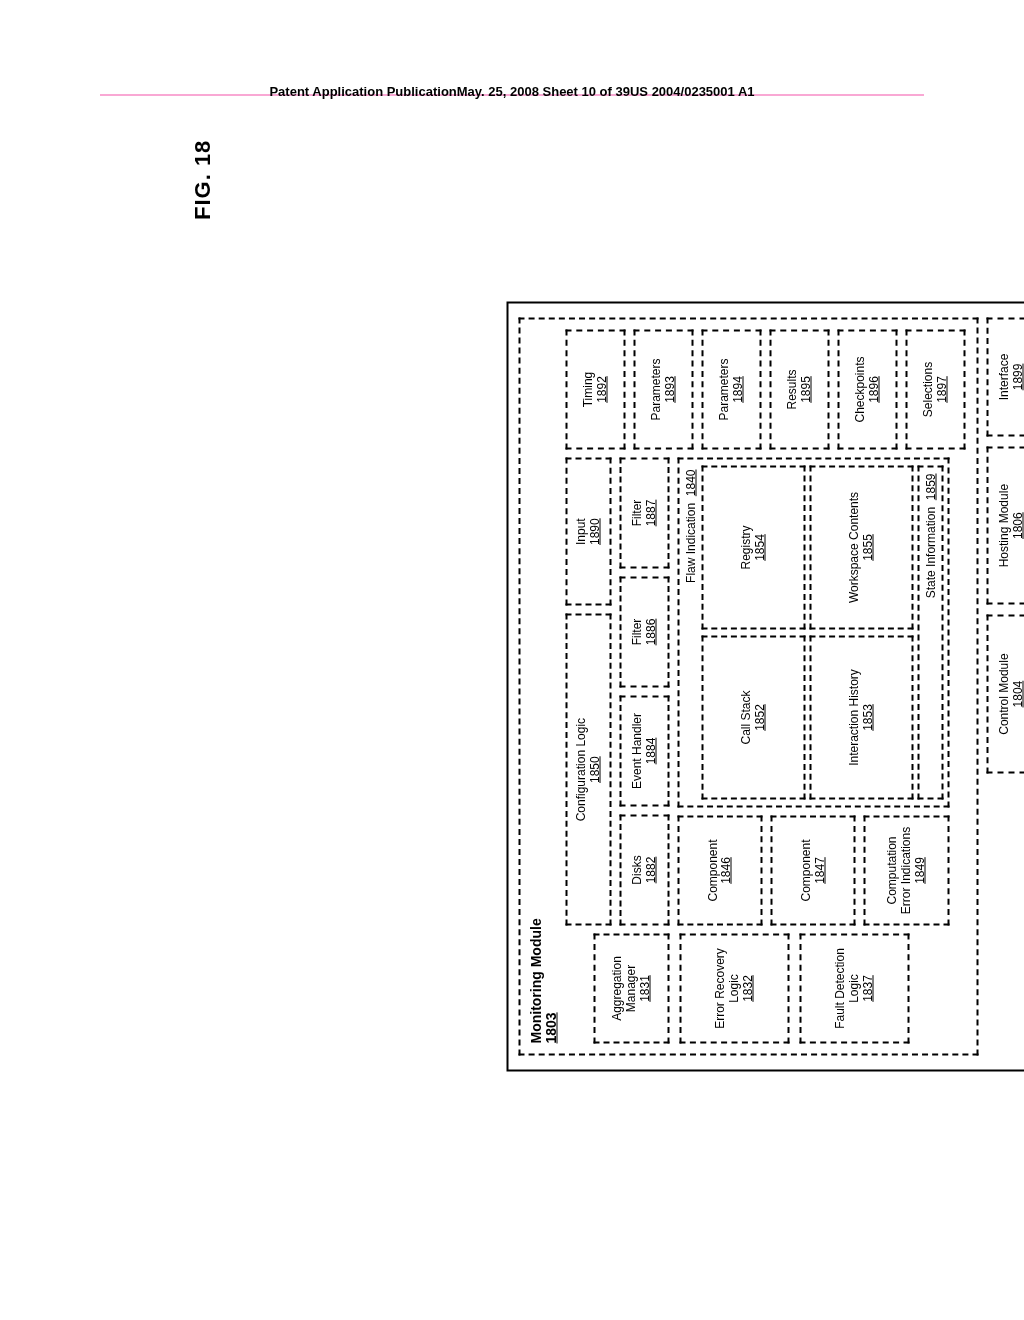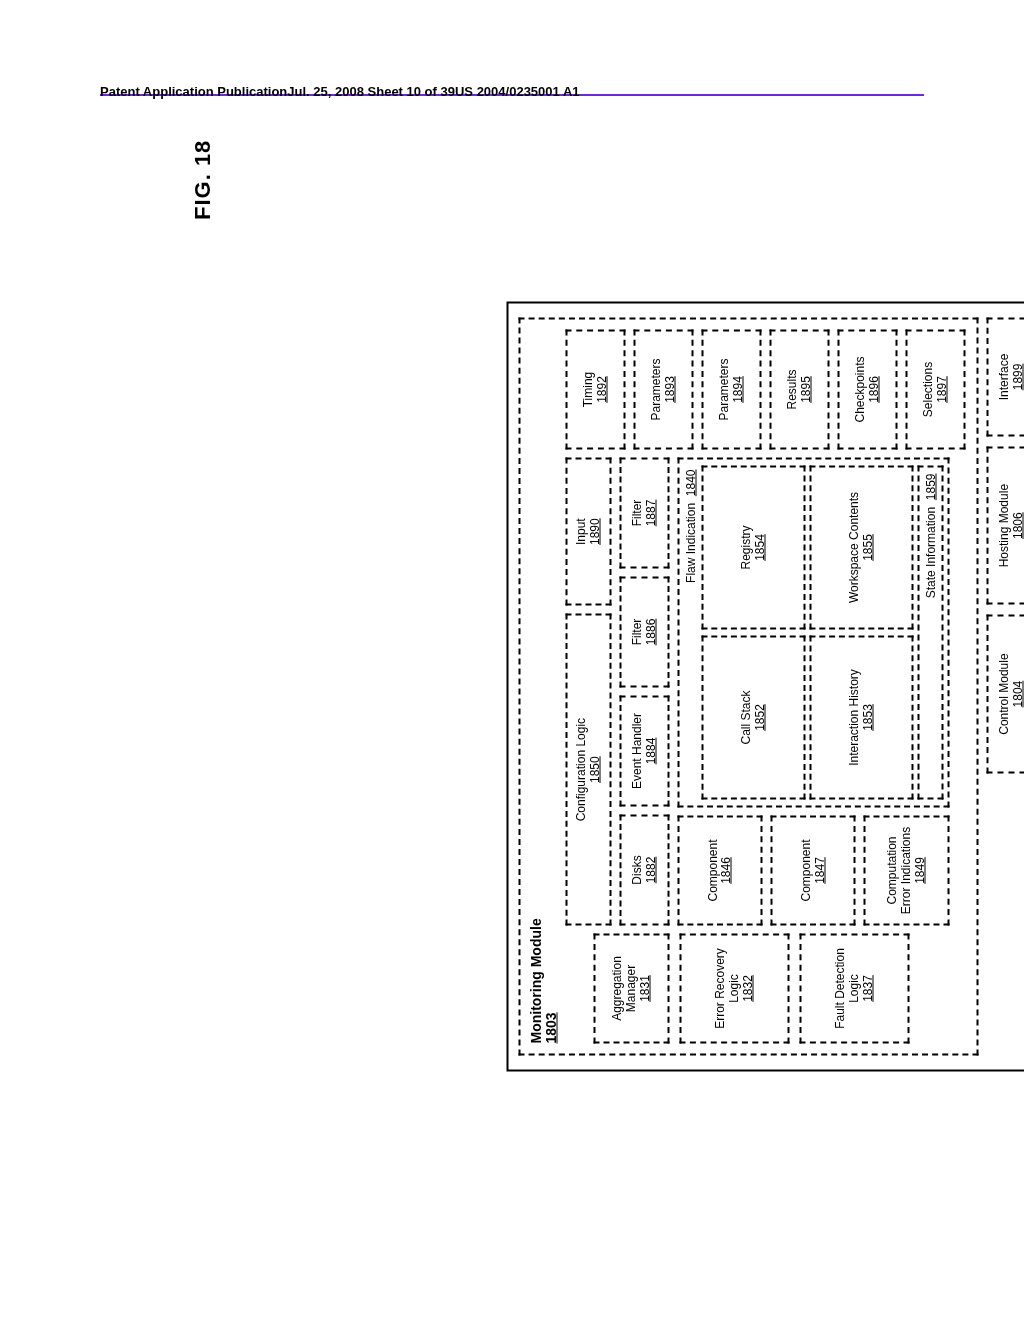--- a/index.html
+++ b/index.html
@@ -15,23 +15,23 @@
     height: 1320px;
     position: relative;
     padding: 90px 100px 60px 100px;
   }
   .header {
     position: absolute;
     top: 84px;
     left: 100px;
     right: 100px;
     height: 12px;
-    border-bottom: 2px solid #6d28d9;
+    border-bottom: 2px solid #f9a8d4;
     display: flex;
-    justify-content: flex-start;
+    justify-content: center;
     font-size: 13px;
     font-weight: bold;
   }
   .fig-label {
     transform: rotate(-90deg);
     transform-origin: left top;
     position: absolute;
     left: 190px;
     top: 220px;
     font-size: 22px;
@@ -120,21 +120,21 @@
   }
   .bottom-row .gap1 { width: 275px; }
   .bottom-row .dbox { width: 160px; }
 </style>
 </head>
 <body>
 
 <div class="page">
   <div class="header">
     <span>Patent Application Publication</span>
-    <span>Jul. 25, 2008  Sheet 10 of 39</span>
+    <span>May. 25, 2008  Sheet 10 of 39</span>
     <span>US 2004/0235001 A1</span>
   </div>
 
   <div class="fig-label">FIG. 18</div>
 
   <div class="diagram">
     <div class="system-box">
 
       <div class="monitoring">
         <div class="monitoring-label">

